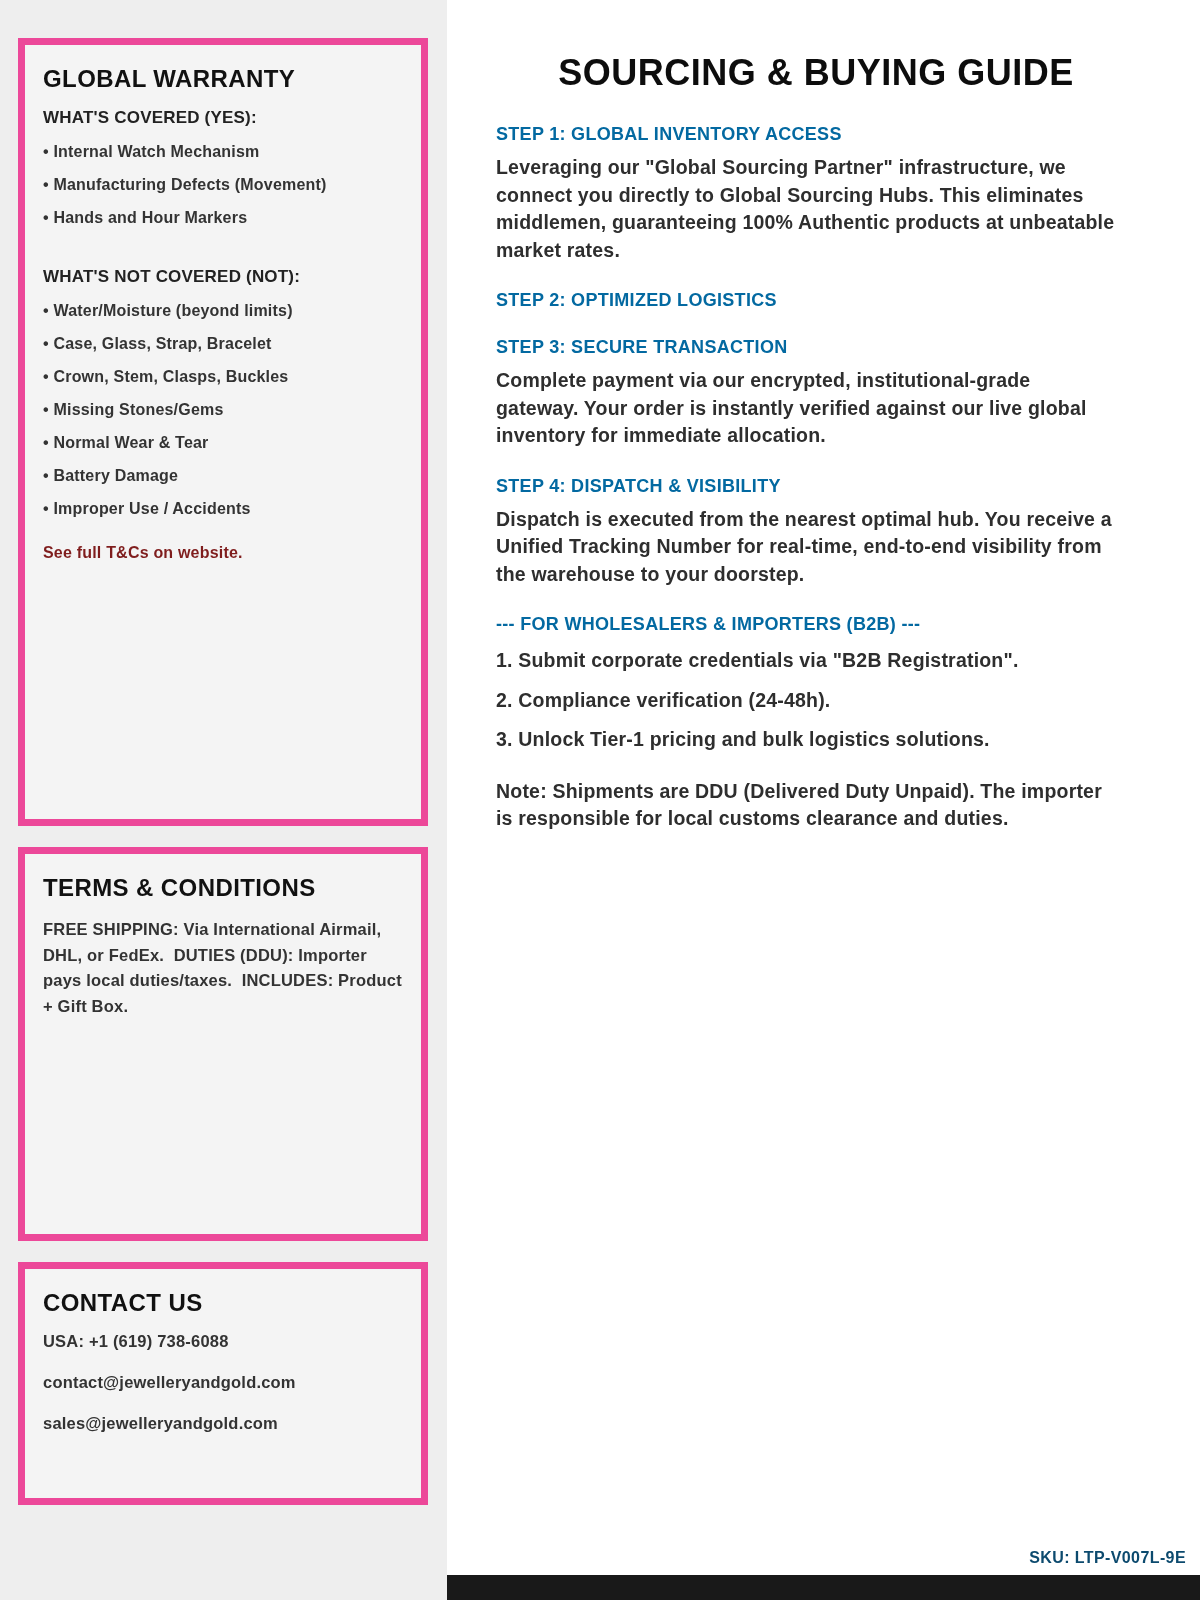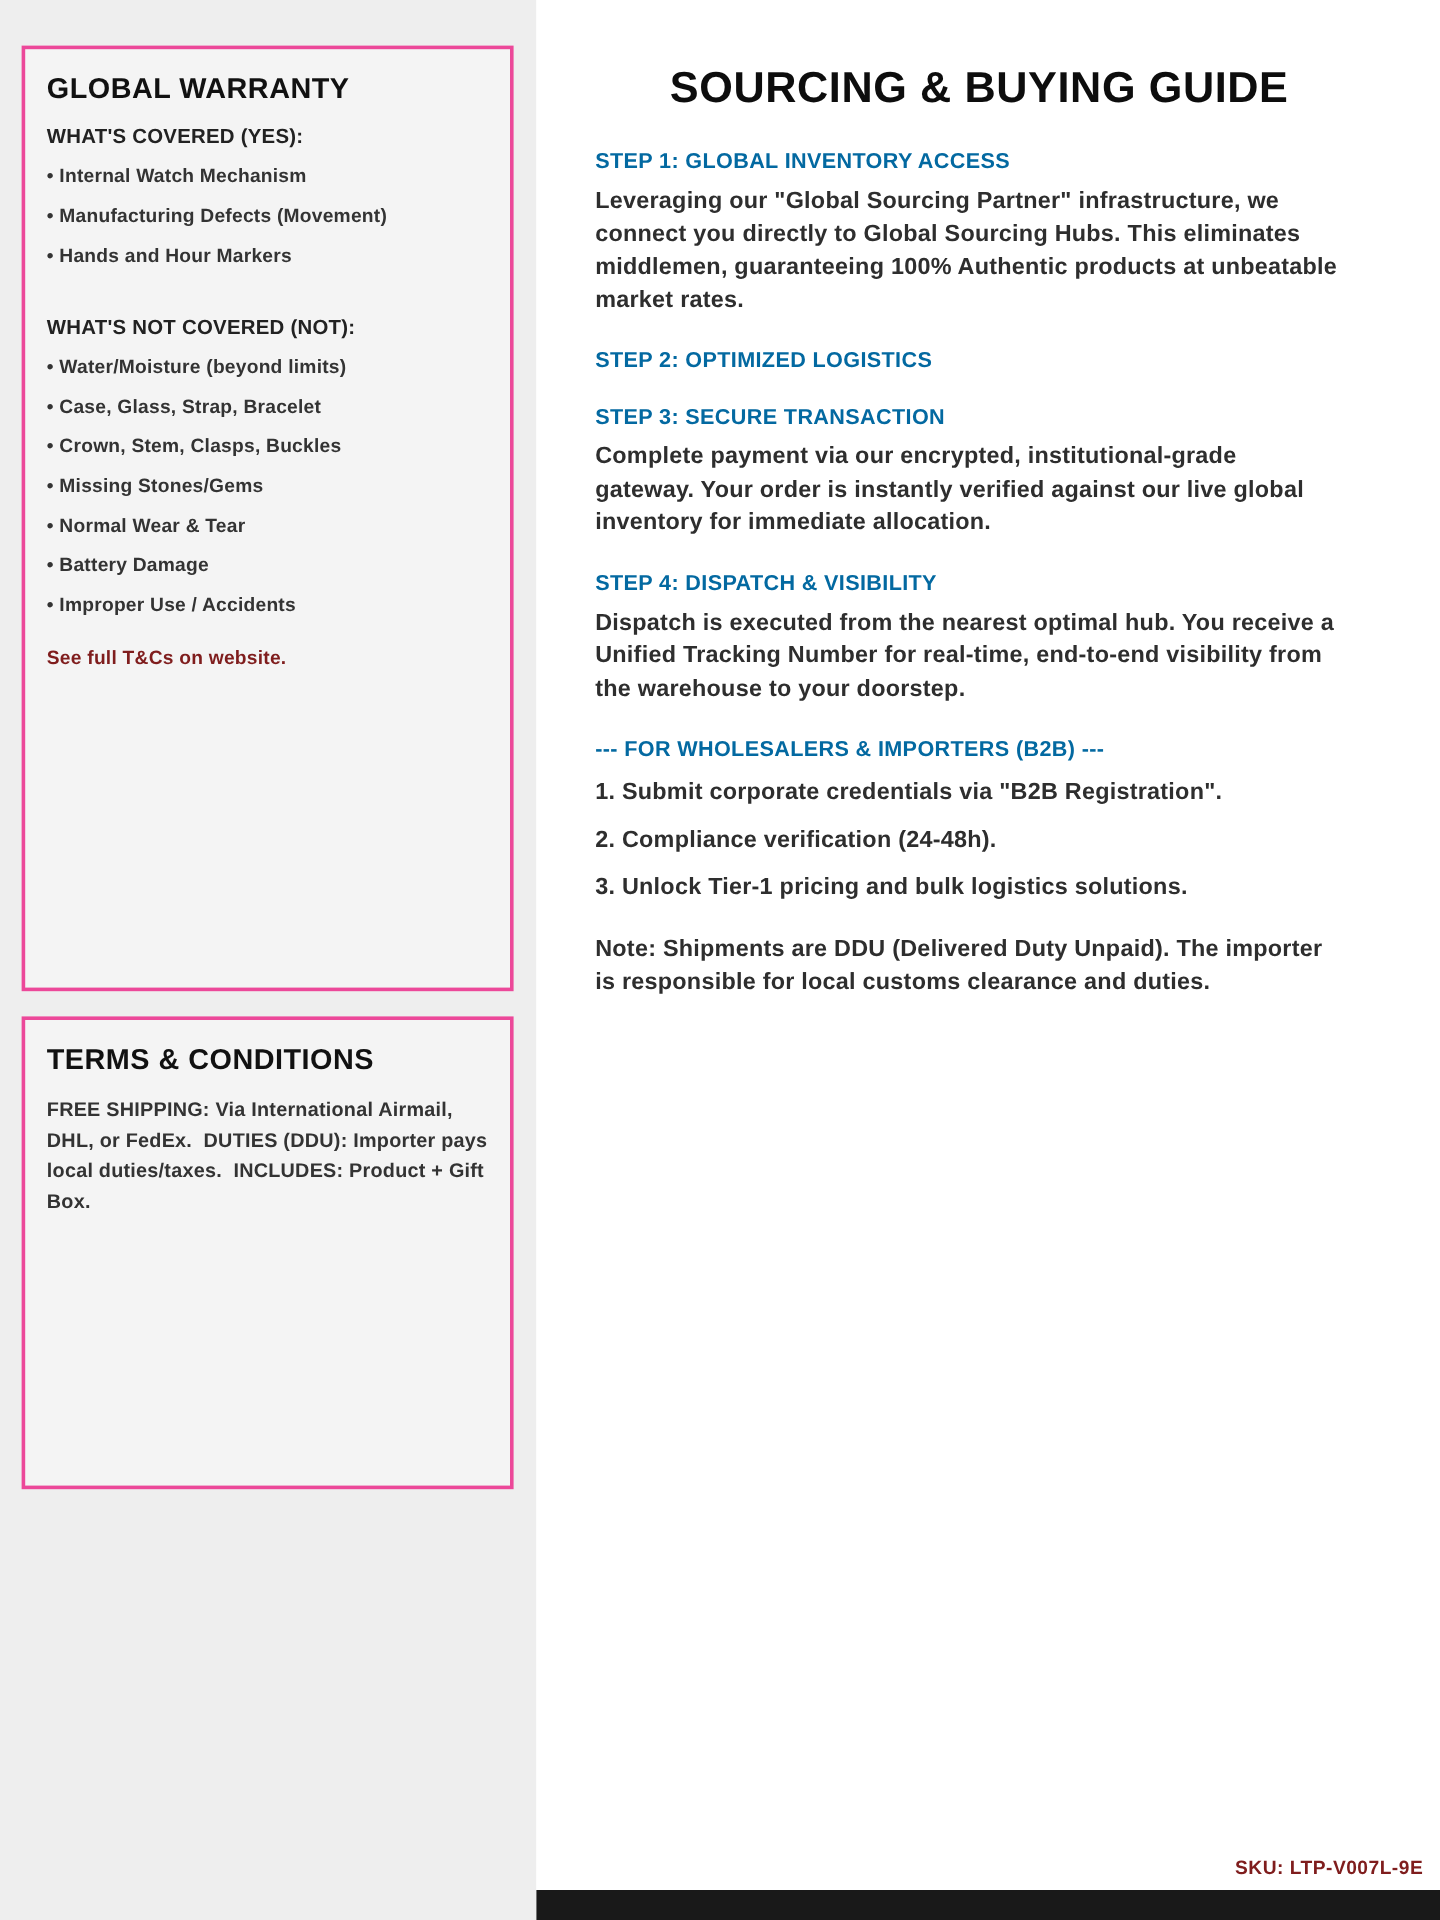--- a/index.html
+++ b/index.html
@@ -12,21 +12,21 @@
   .page { display: flex; width: 1200px; height: 1600px; position: relative; }
 
   
   .sidebar {
     width: 447px; min-width: 447px;
     background: #eeeeee;
     padding: 38px 19px 0 18px;
   }
   .panel {
     background: #f4f4f4;
-    border: 3px solid #ec4899;
+    border: 7px solid #ec4899;
     padding: 20px 16px 20px 18px;
     margin-bottom: 21px;
     overflow: hidden;
   }
   .panel-warranty { height: 788px; }
   .panel-terms    { height: 394px; }
   .panel-contact  { height: 243px; }
   .panel-title {
     font-size: 24px; font-weight: 800; color: #111;
     letter-spacing: 0.4px; margin-bottom: 15px;
@@ -77,21 +77,21 @@
     margin-top: 26px; margin-bottom: 9px;
   }
   .step-body, .b2b-text {
     font-size: 19.5px; font-weight: 600; color: #2e2e2e;
     line-height: 27.5px; letter-spacing: 0.2px;
   }
   .b2b-item { margin-top: 12px; }
   .b2b-note { margin-top: 24px; }
   .sku {
     position: absolute; right: 14px; bottom: 33px;
-    font-size: 16px; font-weight: 700; color: #7f1d1d;
+    font-size: 16px; font-weight: 700; color: #0c4a6e;
     letter-spacing: 0.4px;
   }
   .bottom-bar {
     position: absolute; left: 0; right: 0; bottom: 0;
     height: 25px; background: #191919;
   }
 </style>
 </head>
 <body>
 
@@ -121,20 +121,26 @@
       </ul>
 
       <div class="footnote">See full T&amp;Cs on website.</div>
     </div>
 
     <div class="panel panel-terms">
       <div class="panel-title">TERMS &amp; CONDITIONS</div>
       <div class="terms-body">FREE SHIPPING: Via International Airmail, DHL, or FedEx.  DUTIES (DDU): Importer pays local duties/taxes.  INCLUDES: Product + Gift Box.</div>
     </div>
 
+    <div class="panel panel-contact">
+      <div class="panel-title">CONTACT US</div>
+      <div class="contact-line">USA: +1 (619) 738-6088</div>
+      <div class="contact-line">contact@jewelleryandgold.com</div>
+      <div class="contact-line">sales@jewelleryandgold.com</div>
+    </div>
 
   </div>
 
   <div class="main">
 
     <div class="main-title">SOURCING &amp; BUYING GUIDE</div>
 
     <div class="content">
 
       <div class="step">

